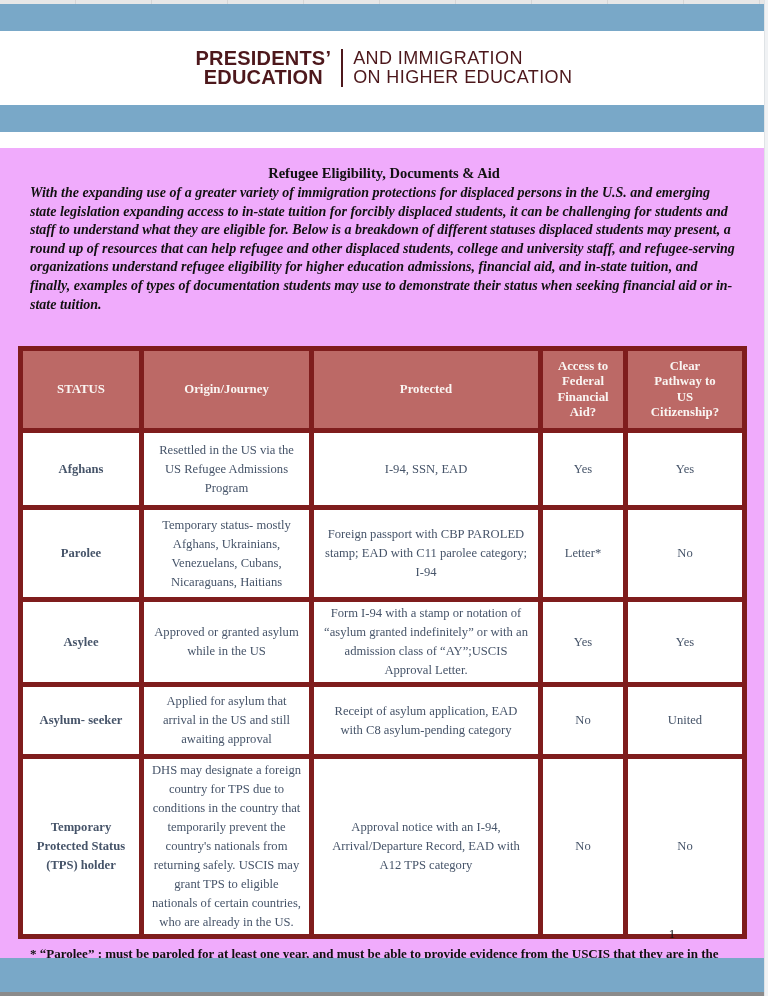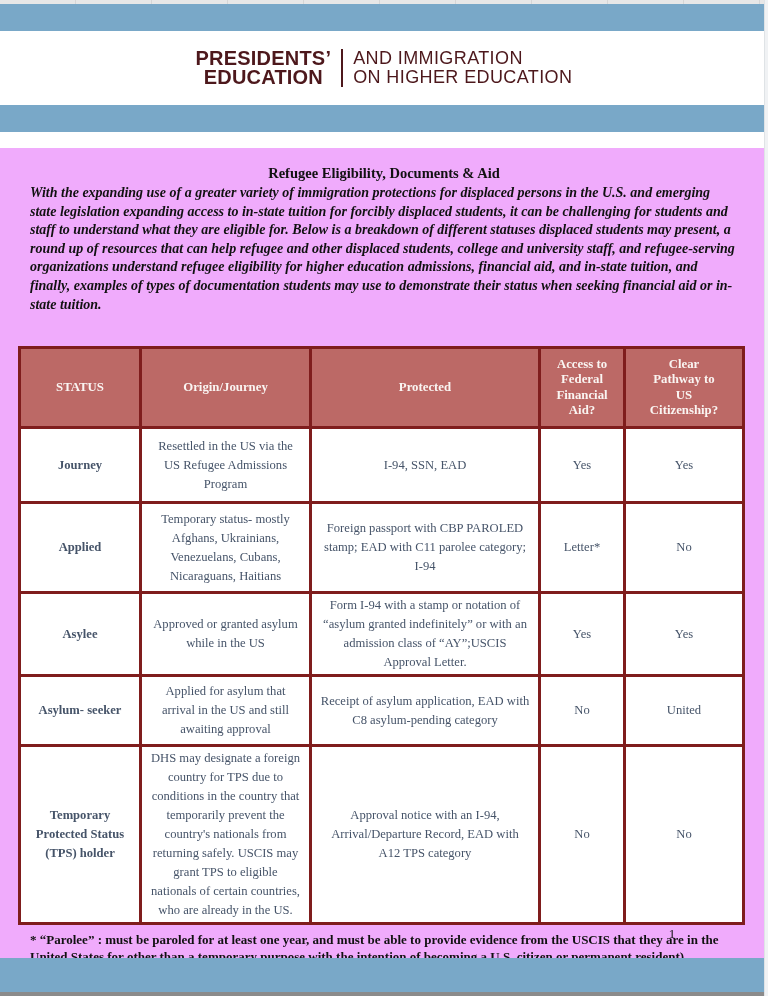--- a/index.html
+++ b/index.html
@@ -27,21 +27,21 @@
   .logo-right{font-weight:normal;font-size:18px;line-height:19px;text-align:left;letter-spacing:0.4px;}
 
   
   .content{position:absolute;top:132px;left:0;width:768px;height:826px;background:#f0abfc;margin-top:16px;}
   .doc-title{margin:16px 30px 0 30px;text-align:center;font-weight:bold;font-size:14.5px;line-height:18px;}
   .doc-intro{margin:2px 30px 0 30px;font-style:italic;font-size:14px;line-height:18.6px;text-align:left;font-weight:bold;}
 
   .table-wrap{position:absolute;top:198px;left:18px;width:724px;}
   table{border-collapse:collapse;table-layout:fixed;width:724px;}
   col.c1{width:121px;} col.c2{width:170px;} col.c3{width:229px;} col.c4{width:85px;} col.c5{width:119px;}
-  th,td{border:3px solid #7f1d1d;text-align:center;vertical-align:middle;padding:2px 8px;overflow:hidden;}
+  th,td{border:5px solid #7f1d1d;text-align:center;vertical-align:middle;padding:2px 8px;overflow:hidden;}
   thead th{
     background:#bc6966;color:#faf5f2;font-weight:bold;font-size:12.8px;line-height:15.5px;
     height:73px;white-space:pre-line;
   }
   tbody td{color:#465469;font-size:12.6px;line-height:19px;background:#fff;}
   td.status{font-weight:bold;}
   tr.r1 td{height:68px;} tr.r2 td{height:83px;} tr.r3 td{height:72px;} tr.r4 td{height:63px;} tr.r5 td{height:160px;}
 
   .footnote{margin:6px 8px 0 12px;font-size:13px;line-height:17px;font-weight:bold;color:#111;}
   .page-number{position:absolute;top:926px;left:660px;width:24px;text-align:center;font-size:13px;color:#111;}
@@ -91,28 +91,28 @@
 Financial
 Aid?</th>
           <th>Clear
 Pathway to
 US
 Citizenship?</th>
         </tr>
       </thead>
       <tbody>
         <tr class="r1">
-          <td class="status">Journey</td>
+          <td class="status">Afghans</td>
           <td>Resettled in the US via the US Refugee Admissions Program</td>
           <td>I-94, SSN, EAD</td>
           <td>Yes</td>
           <td>Yes</td>
         </tr>
         <tr class="r2">
-          <td class="status">Applied</td>
+          <td class="status">Parolee</td>
           <td>Temporary status- mostly Afghans, Ukrainians, Venezuelans, Cubans, Nicaraguans, Haitians</td>
           <td>Foreign passport with CBP PAROLED stamp; EAD with C11 parolee category; I-94</td>
           <td>Letter*</td>
           <td>No</td>
         </tr>
         <tr class="r3">
           <td class="status">Asylee</td>
           <td>Approved or granted asylum while in the US</td>
           <td>Form I-94 with a stamp or notation of “asylum granted indefinitely” or with an admission class of “AY”;USCIS Approval Letter.</td>
           <td>Yes</td>

